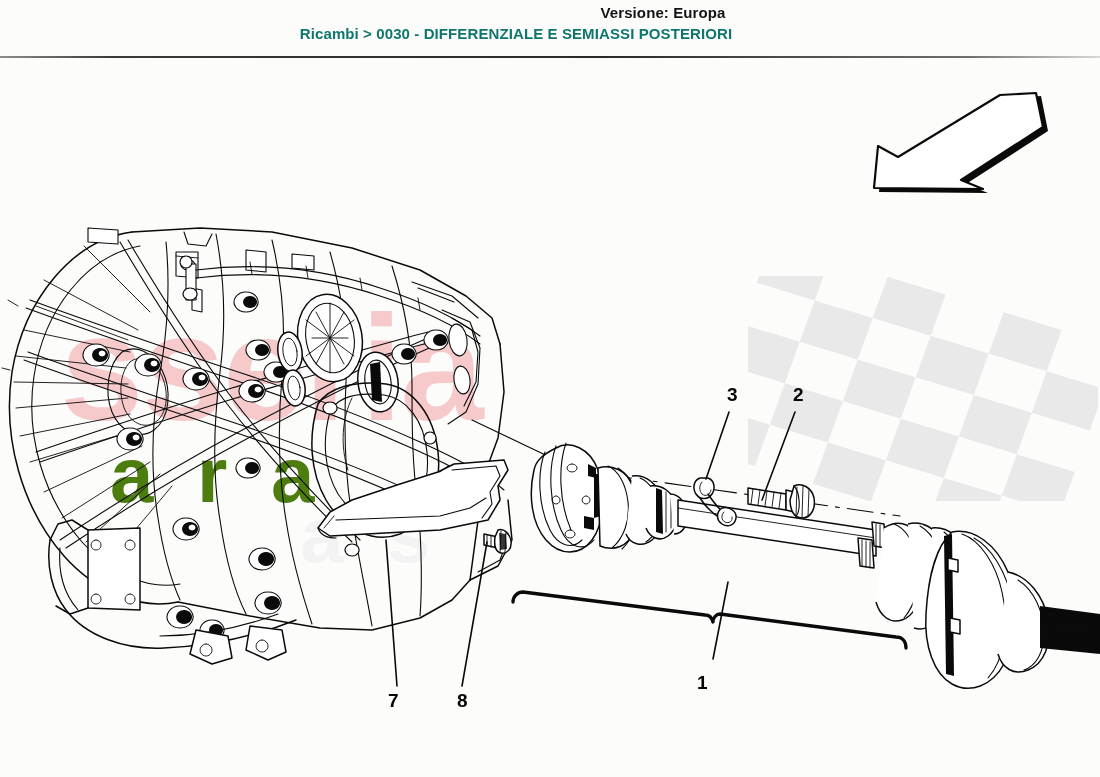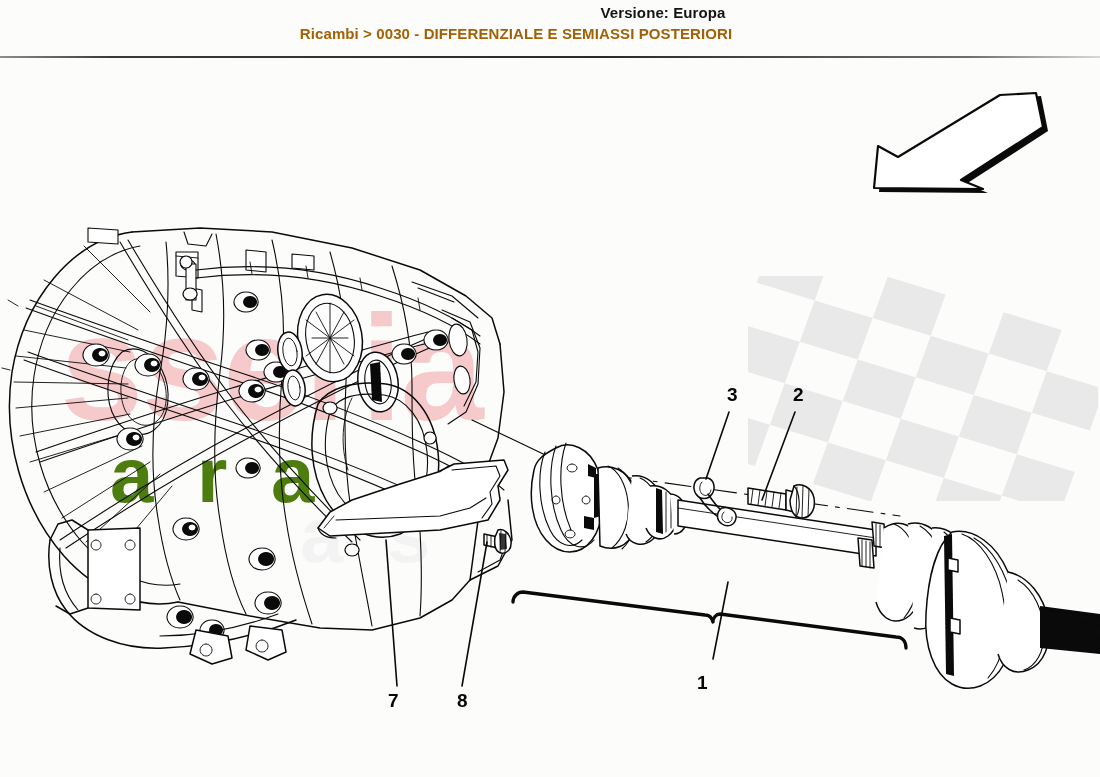--- a/index.html
+++ b/index.html
@@ -37,21 +37,21 @@
     white-space: nowrap;
   }
   .hdr-line2 {
     position: absolute;
     top: 25px;
     left: 0;
     width: 1032px;
     text-align: center;
     font-size: 15px;
     font-weight: bold;
-    color: #a16207;
+    color: #0f766e;
     letter-spacing: 0.1px;
     white-space: nowrap;
   }
   #header-rule {
     position: absolute;
     left: 0;
     top: 56px;
     width: 1100px;
     height: 2px;
     background: linear-gradient(to right,

